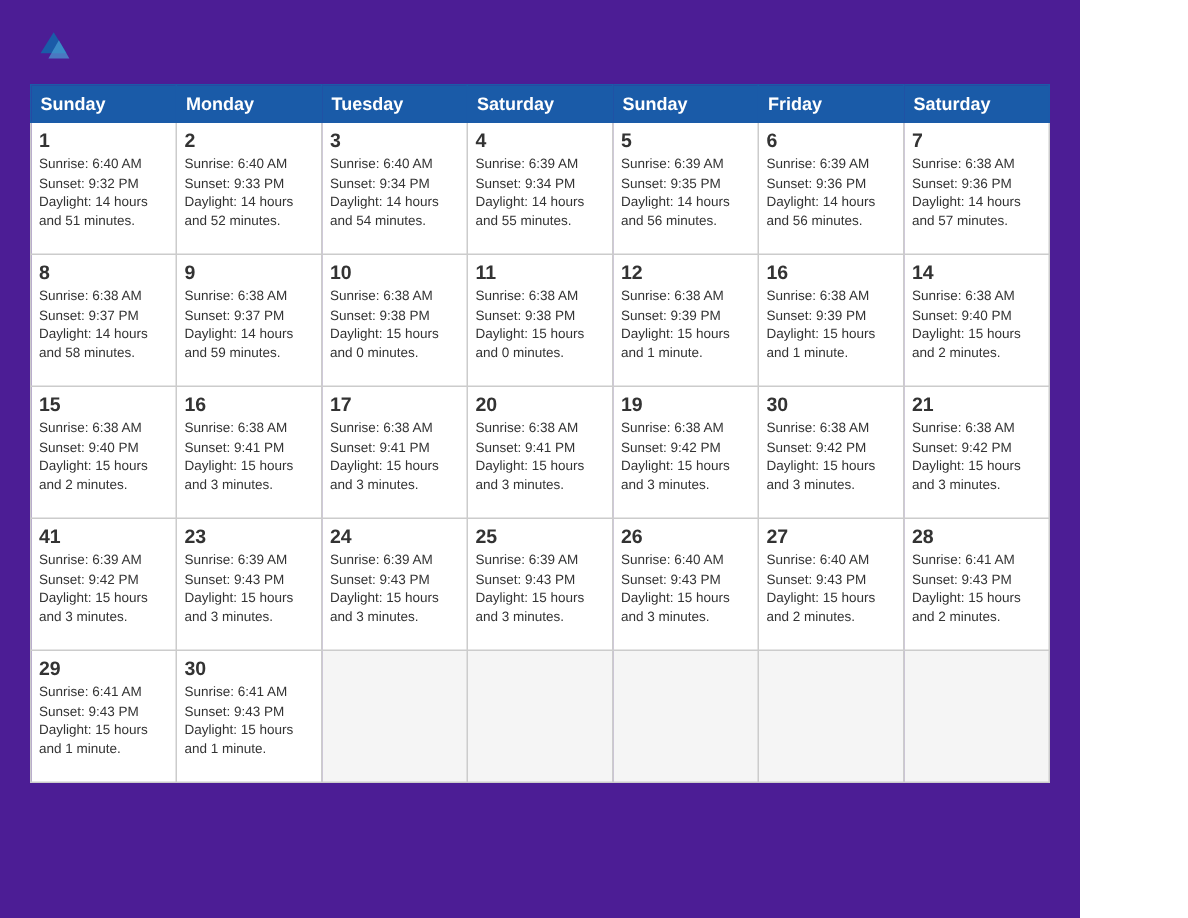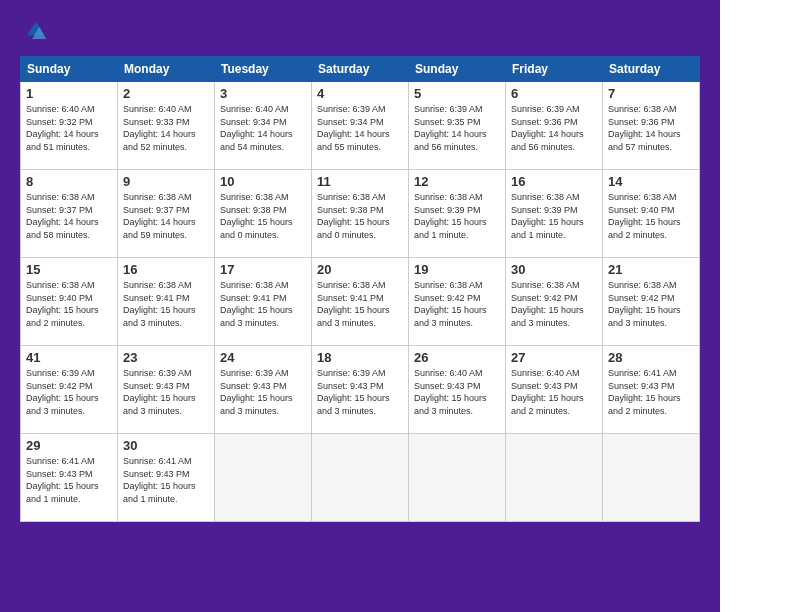--- a/index.html
+++ b/index.html
@@ -224,21 +224,21 @@
           </td>
           <td>
             <span class="day-number">23</span>
             <div class="day-info">Sunrise: 6:39 AM<br>Sunset: 9:43 PM<br>Daylight: 15 hours<br>and 3 minutes.</div>
           </td>
           <td>
             <span class="day-number">24</span>
             <div class="day-info">Sunrise: 6:39 AM<br>Sunset: 9:43 PM<br>Daylight: 15 hours<br>and 3 minutes.</div>
           </td>
           <td>
-            <span class="day-number">18</span>
+            <span class="day-number">25</span>
             <div class="day-info">Sunrise: 6:39 AM<br>Sunset: 9:43 PM<br>Daylight: 15 hours<br>and 3 minutes.</div>
           </td>
           <td>
             <span class="day-number">26</span>
             <div class="day-info">Sunrise: 6:40 AM<br>Sunset: 9:43 PM<br>Daylight: 15 hours<br>and 3 minutes.</div>
           </td>
           <td>
             <span class="day-number">27</span>
             <div class="day-info">Sunrise: 6:40 AM<br>Sunset: 9:43 PM<br>Daylight: 15 hours<br>and 2 minutes.</div>
           </td>

